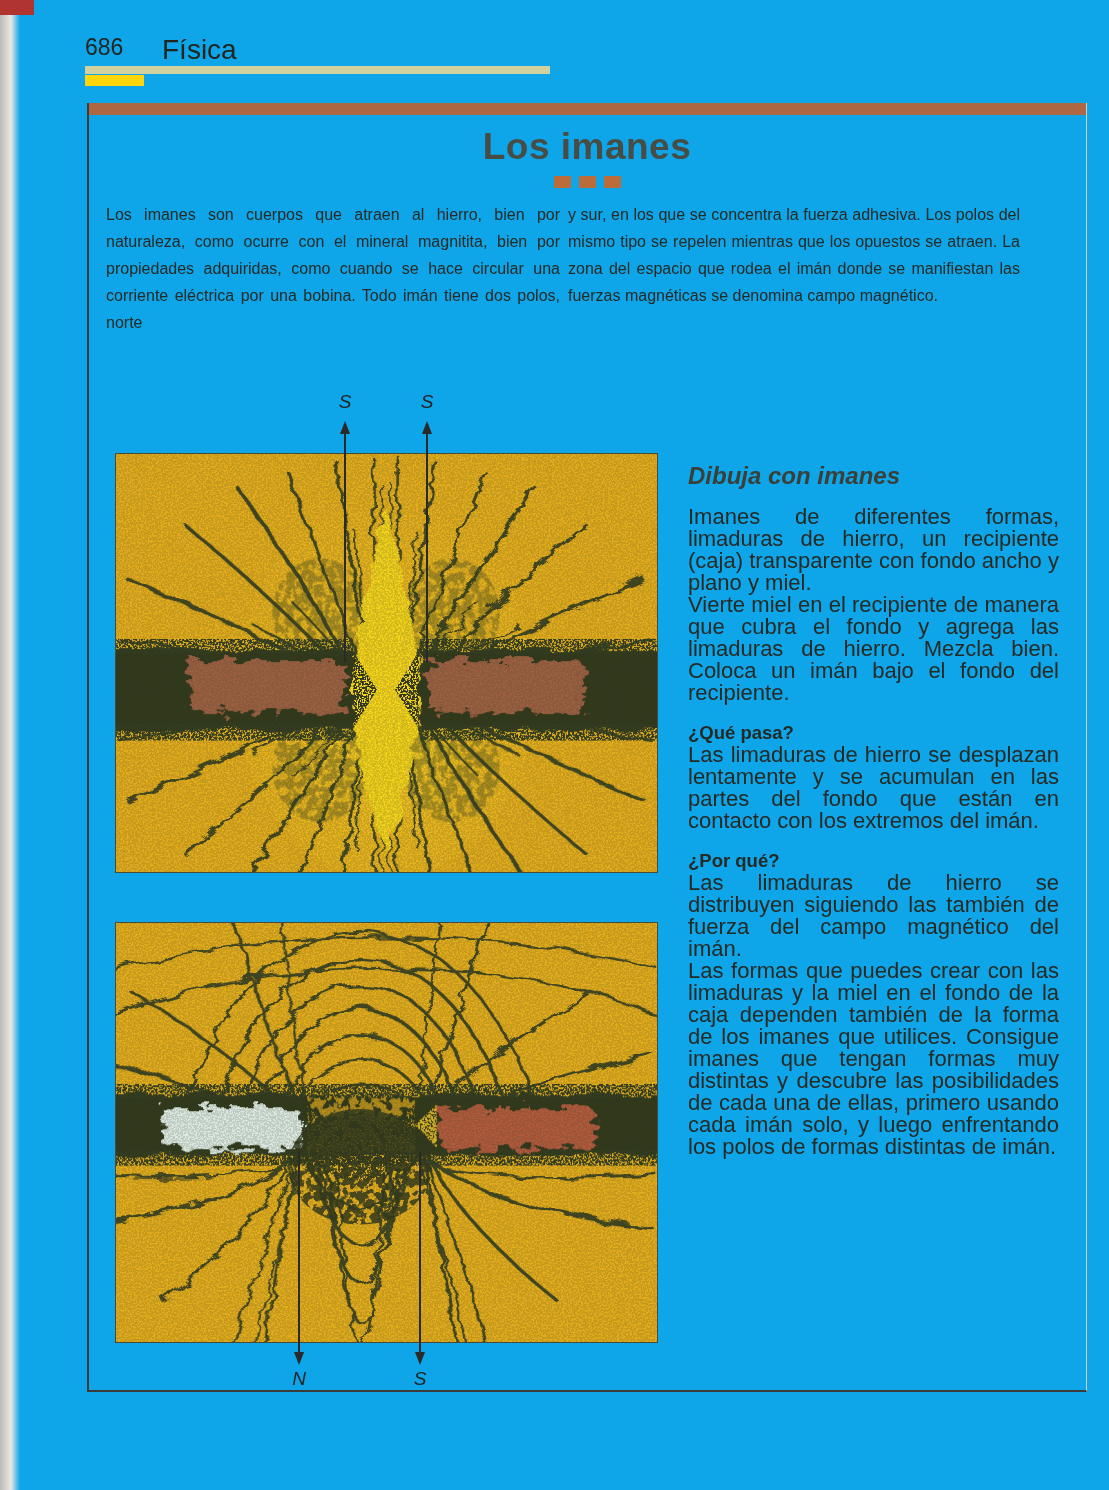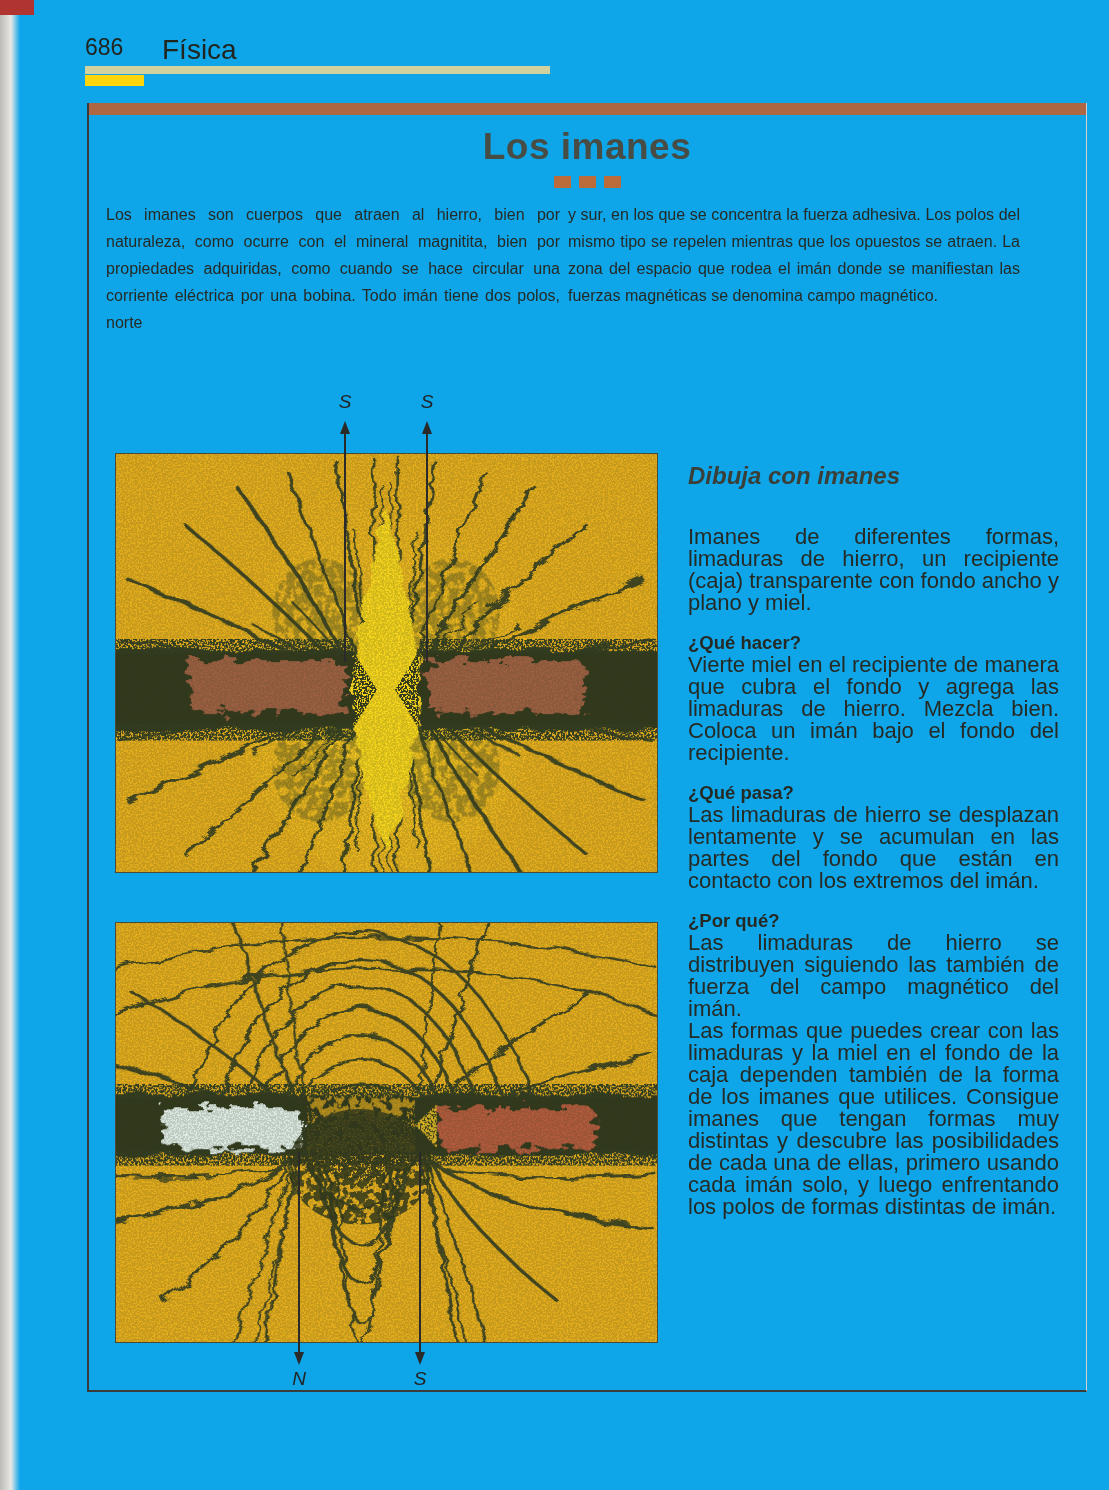--- a/index.html
+++ b/index.html
@@ -28,21 +28,21 @@
   .ornament-square{display:inline-block;width:17px;height:12px;background:var(--ornament);margin:0 4px;}
   .intro-col{position:absolute;top:201px;margin:0;font-size:16px;line-height:27px;color:var(--text_color);
     text-align:justify;}
   .intro-left{left:106px;width:454px;}
   .intro-right{left:568px;width:452px;}
   .figure{position:absolute;left:115px;border:1px solid #4a4a35;box-sizing:border-box;background:var(--figure_yellow);}
   .figure svg{display:block;width:100%;height:100%;}
   .fig1{top:453px;width:543px;height:420px;}
   .fig2{top:922px;width:543px;height:421px;}
   .activity{position:absolute;left:688px;top:462px;width:371px;color:var(--text_color);}
-  .activity-title{font-size:24px;font-weight:bold;font-style:italic;color:#3a3f38;margin:0 0 36px 0;}
+  .activity-title{font-size:24px;font-weight:bold;font-style:italic;color:#3a3f38;margin:0 0 16px 0;}
   .act-heading{font-size:18.5px;font-weight:bold;margin:18px 0 0 0;line-height:22px;}
   .act-body{font-size:22px;line-height:22px;margin:0;text-align:justify;}
   .pole-arrow{position:absolute;display:flex;flex-direction:column;align-items:center;width:10px;z-index:6;}
   .pole-arrow .head-up{width:0;height:0;border-left:5px solid transparent;border-right:5px solid transparent;
     border-bottom:13px solid var(--arrow_color);}
   .pole-arrow .head-down{width:0;height:0;border-left:5px solid transparent;border-right:5px solid transparent;
     border-top:13px solid var(--arrow_color);}
   .pole-arrow .shaft{width:1.6px;flex:1;background:var(--arrow_color);}
   .pole-label{position:absolute;font-style:italic;font-size:19px;color:#232323;z-index:6;width:24px;text-align:center;}
 </style>
@@ -259,21 +259,20 @@
 
   <div class="activity">
     <h2 class="activity-title">Dibuja con imanes</h2>
     <div id="activity-sections">
   <div class="act-section">
     <p class="act-body">Imanes de diferentes formas, limaduras de hierro, un recipiente (caja) transparente con fondo ancho y plano y miel.</p>
 
   </div>
 
   <div class="act-section">
-    <div class="act-heading">¿Qué hacer?</div>
     <p class="act-body">Vierte miel en el recipiente de manera que cubra el fondo y agrega las limaduras de hierro. Mezcla bien. Coloca un imán bajo el fondo del recipiente.</p>
 
   </div>
 
   <div class="act-section">
     <div class="act-heading">¿Qué pasa?</div>
     <p class="act-body">Las limaduras de hierro se desplazan lentamente y se acumulan en las partes del fondo que están en contacto con los extremos del imán.</p>
 
   </div>
 

